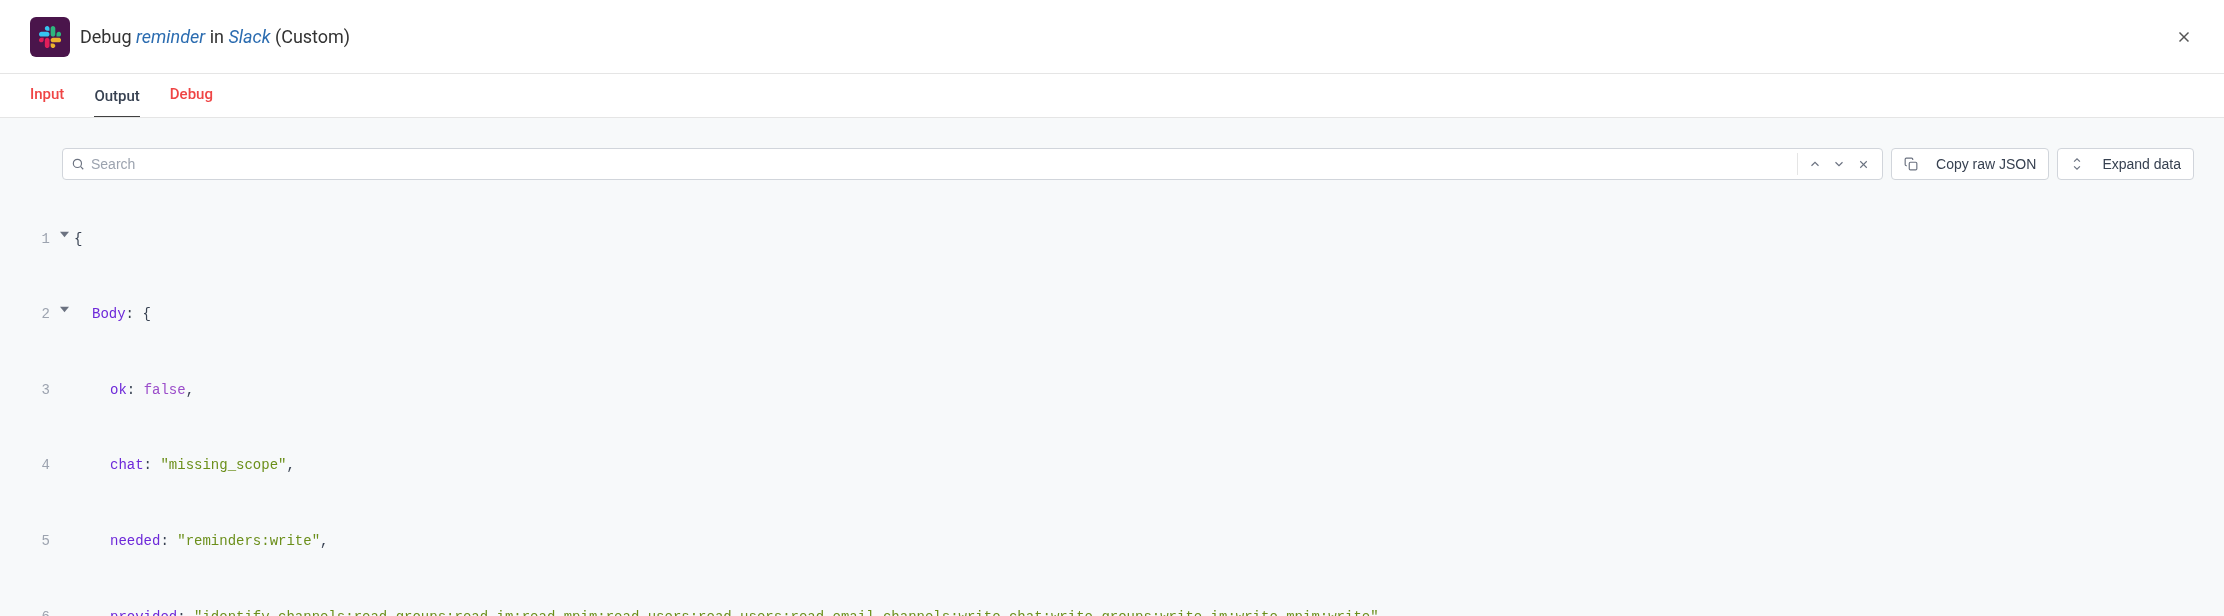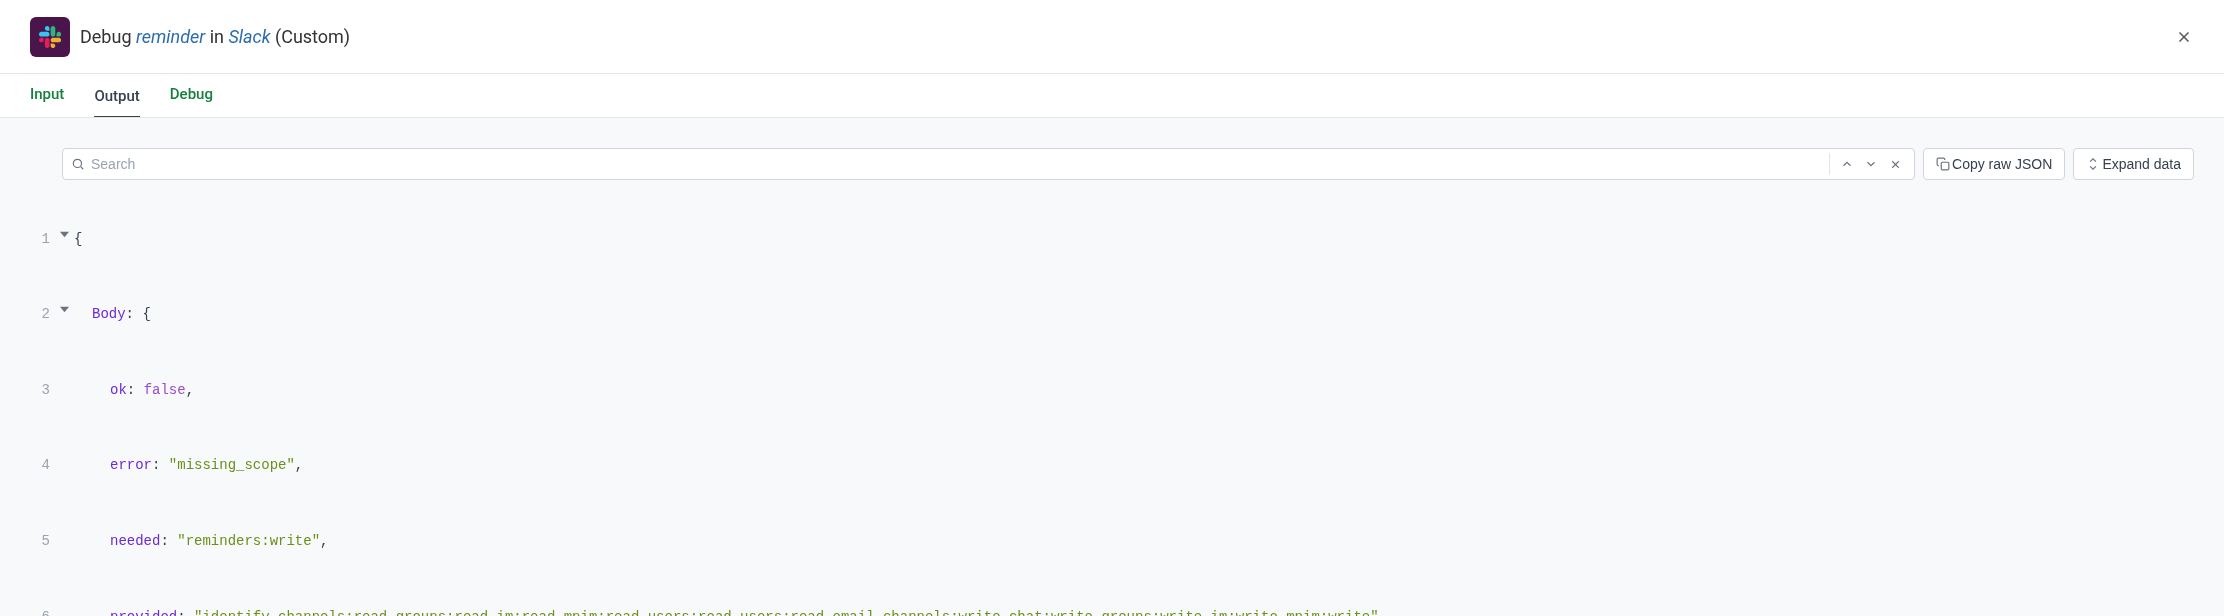--- a/index.html
+++ b/index.html
@@ -53,21 +53,21 @@
   .tabs {
     display: flex;
     padding: 0 30px;
     border-bottom: 1px solid #e5e5e5;
     gap: 30px;
     height: 44px;
     align-items: flex-end;
   }
   .tab {
     padding: 12px 0;
-    color: #15803d;
+    color: #ef4444;
     cursor: pointer;
     font-size: 15px;
     font-weight: 500;
     border-bottom: 3px solid transparent;
     line-height: 1;
   }
   .tab.active {
     color: #374151;
     border-bottom: 1px solid #404040;
   }
@@ -126,21 +126,21 @@
     cursor: pointer;
   }
   .btn {
     background: #fff;
     border: 1px solid #d1d5db;
     border-radius: 4px;
     height: 32px;
     padding: 0 12px;
     display: flex;
     align-items: center;
-    gap: 2px;
+    gap: 18px;
     cursor: pointer;
     color: #374151;
     font-size: 14px;
     font-weight: 500;
   }
   .btn svg { color: #6b7280; }
   .json-view {
     font-family: "SFMono-Regular", Consolas, "Liberation Mono", Menlo, monospace;
     font-size: 14px;
     line-height: 1.35;
@@ -277,21 +277,21 @@
 
     <div class="json-line">
       <div class="gutter">3</div>
       <div class="toggle-col"></div>
       <div class="code indent2"><span class="key">ok</span><span class="punct">: </span><span class="bool">false</span><span class="punct">,</span></div>
     </div>
 
     <div class="json-line">
       <div class="gutter">4</div>
       <div class="toggle-col"></div>
-      <div class="code indent2"><span class="key">error</span><span class="punct">: </span><span class="string">"missing_scope"</span><span class="punct">,</span></div>
+      <div class="code indent2"><span class="key">chat</span><span class="punct">: </span><span class="string">"missing_scope"</span><span class="punct">,</span></div>
     </div>
 
     <div class="json-line">
       <div class="gutter">5</div>
       <div class="toggle-col"></div>
       <div class="code indent2"><span class="key">needed</span><span class="punct">: </span><span class="string">"reminders:write"</span><span class="punct">,</span></div>
     </div>
 
     <div class="json-line">
       <div class="gutter">6</div>

